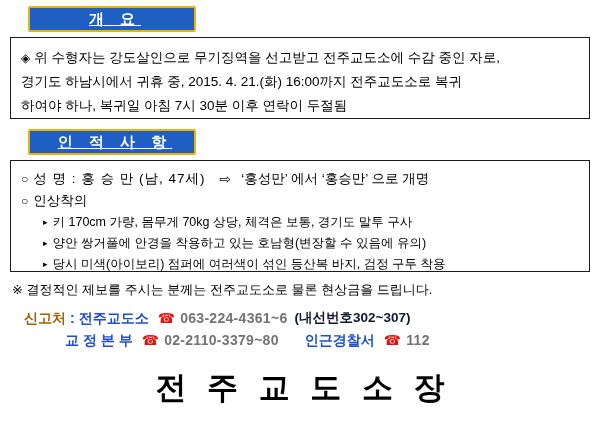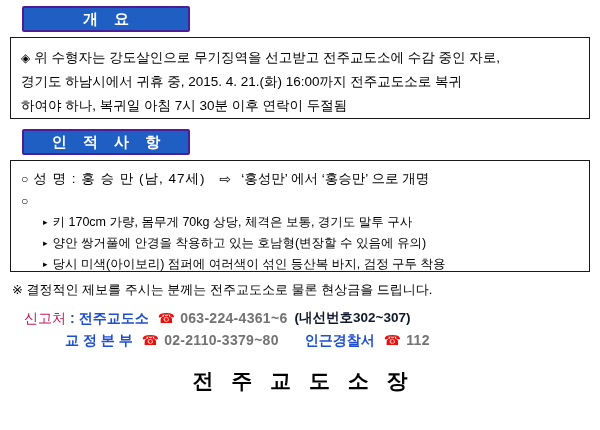--- a/index.html
+++ b/index.html
@@ -22,32 +22,33 @@
     height: 430px;
     box-sizing: border-box;
     padding: 6px 10px 0 10px;
   }
 
   
   .banner {
     width: 168px;
     height: 26px;
     background: #1f5fc4;
-    border: 2px solid #4c1d95;
+    border: 2px solid #eab308;
     border-radius: 2px;
     box-sizing: border-box;
     display: flex;
     align-items: center;
     justify-content: center;
     color: #ffffff;
     font-weight: bold;
     font-size: 15px;
     letter-spacing: 6px;
     text-indent: 6px;
-    margin-left: 12px;
+    margin-left: 18px;
+    text-decoration: underline;
   }
 
   
   .box {
     border: 1.5px solid #1a1a1a;
     box-sizing: border-box;
     margin-top: 5px;
     padding: 8px 10px 8px 10px;
   }
 
@@ -130,22 +131,22 @@
   .contact-row {
     display: flex;
     align-items: center;
     line-height: 22px;
     white-space: nowrap;
   }
   .contact-row.second {
     margin-left: 41px;
   }
   .c-label {
-    color: #be185d;
-    font-weight: normal;
+    color: #a16207;
+    font-weight: bold;
     font-size: 14px;
   }
   .c-sep {
     color: #1d4fd0;
     font-weight: bold;
     font-size: 14px;
     margin: 0 4px;
   }
   .c-place {
     color: #1d4fd0;
@@ -170,21 +171,21 @@
     margin-left: 7px;
   }
   .c-gap {
     display: inline-block;
     width: 26px;
   }
 
   
   .footer {
     text-align: center;
-    font-size: 21px;
+    font-size: 31px;
     font-weight: bold;
     letter-spacing: 6px;
     margin-top: 16px;
     text-indent: 6px;
   }
 </style>
 </head>
 <body>
 
 <div class="page">
@@ -206,20 +207,21 @@
 
     <div class="circle-line">
       <span class="circle">○</span>
       <span class="sp-name">성      명 : 홍 승 만 (남, 47세)</span>
       <span class="arrow">⇨</span>
       <span class="alias">‘홍성만’ 에서 ‘홍승만’ 으로 개명</span>
     </div>
 
     <div class="circle-line">
       <span class="circle">○</span>
+      <span>인상착의</span>
     </div>
 
     <div class="bullet-line">
       <span class="tri">▸</span>
       <span>키 170cm 가량, 몸무게 70kg 상당, 체격은 보통, 경기도 말투 구사</span>
     </div>
     <div class="bullet-line">
       <span class="tri">▸</span>
       <span>양안 쌍거풀에 안경을 착용하고 있는 호남형(변장할 수 있음에 유의)</span>
     </div>

